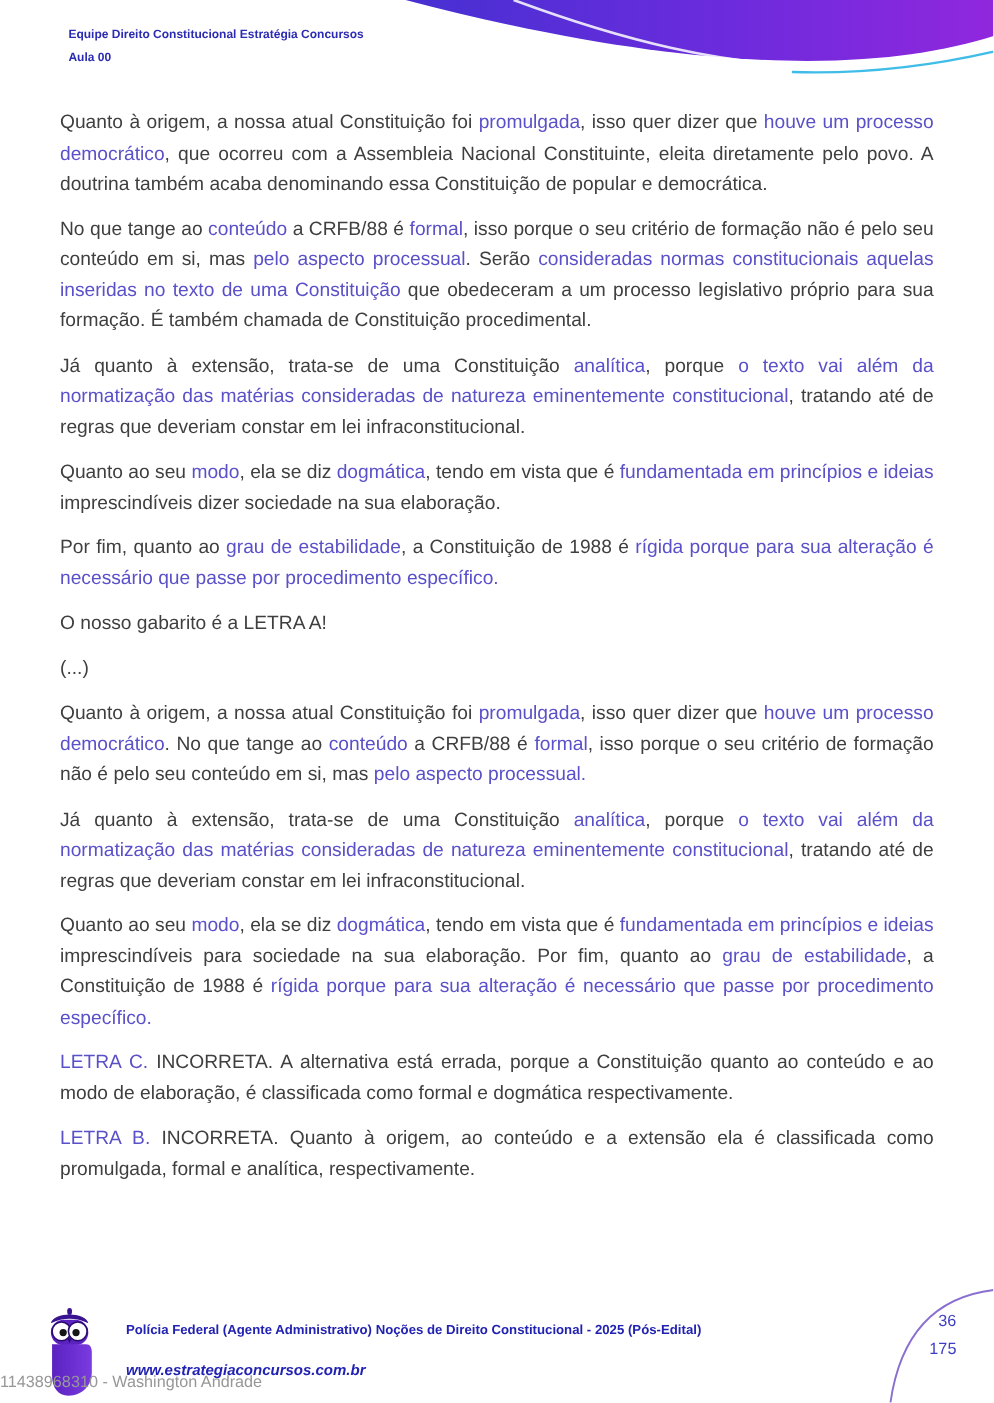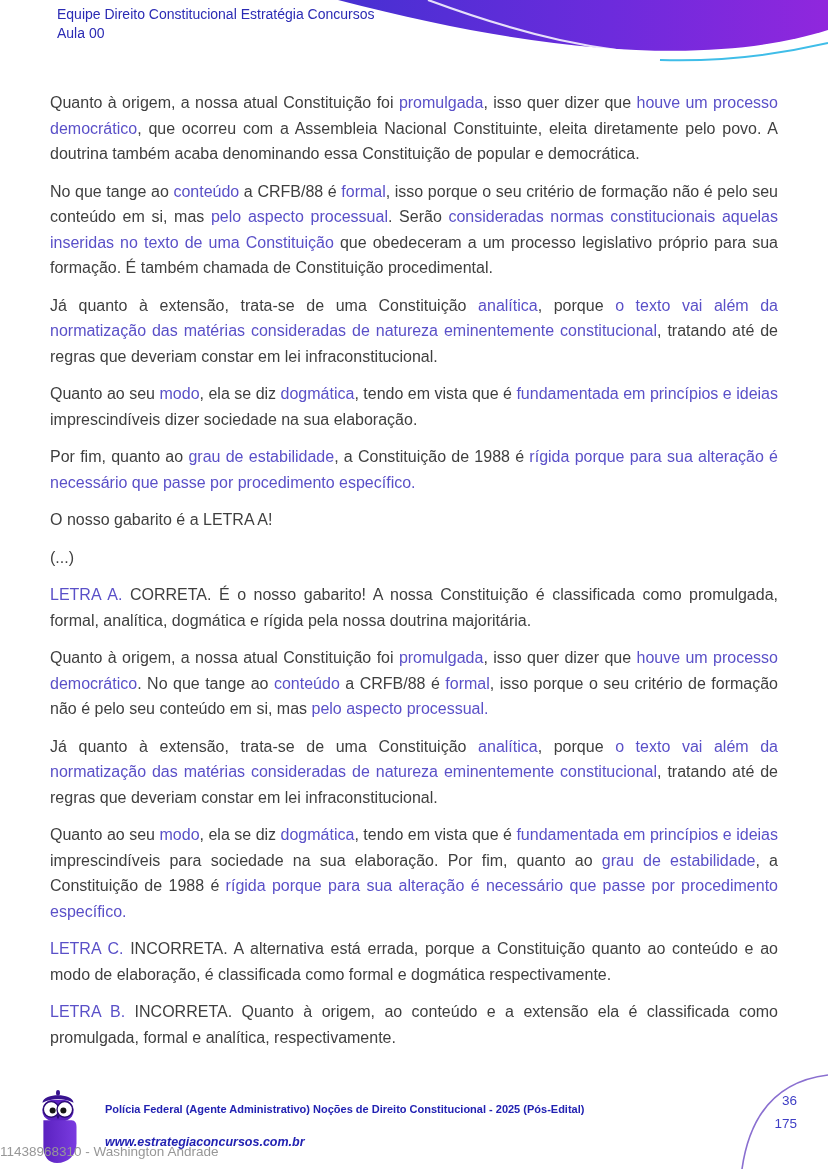--- a/index.html
+++ b/index.html
@@ -14,24 +14,24 @@
 
   
   .header-wave {
     position: absolute;
     top: 0; right: 0;
     width: 828px; height: 72px;
     display: block;
   }
   .doc-header {
     position: absolute;
-    left: 57px; top: 5px;
+    left: 57px; top: 20px;
     color: #2b2bb4;
-    font-size: 14px;
-    font-weight: normal;
+    font-size: 10px;
+    font-weight: bold;
     line-height: 19px;
     white-space: nowrap;
   }
 
   
   .doc-body {
     position: absolute;
     left: 50px; top: 90px;
     width: 728px;
     color: #3f3f3f;
@@ -115,21 +115,20 @@
   </header>
 
   <main class="doc-body">
     <p><span>Quanto à origem, a nossa atual Constituição foi </span><span class="hl">promulgada</span><span>, isso quer dizer que </span><span class="hl">houve um processo democrático</span><span>, que ocorreu com a Assembleia Nacional Constituinte, eleita diretamente pelo povo. A doutrina também acaba denominando essa Constituição de popular e democrática.</span></p>
     <p><span>No que tange ao </span><span class="hl">conteúdo</span><span> a CRFB/88 é </span><span class="hl">formal</span><span>, isso porque o seu critério de formação não é pelo seu conteúdo em si, mas </span><span class="hl">pelo aspecto processual</span><span>. Serão </span><span class="hl">consideradas normas constitucionais aquelas inseridas no texto de uma Constituição</span><span> que obedeceram a um processo legislativo próprio para sua formação. É também chamada de Constituição procedimental.</span></p>
     <p><span>Já quanto à extensão, trata-se de uma Constituição </span><span class="hl">analítica</span><span>, porque </span><span class="hl">o texto vai além da normatização das matérias consideradas de natureza eminentemente constitucional</span><span>, tratando até de regras que deveriam constar em lei infraconstitucional.</span></p>
     <p><span>Quanto ao seu </span><span class="hl">modo</span><span>, ela se diz </span><span class="hl">dogmática</span><span>, tendo em vista que é </span><span class="hl">fundamentada em princípios e ideias</span><span> imprescindíveis dizer sociedade na sua elaboração.</span></p>
     <p><span>Por fim, quanto ao </span><span class="hl">grau de estabilidade</span><span>, a Constituição de 1988 é </span><span class="hl">rígida porque para sua alteração é necessário que passe por procedimento específico.</span></p>
     <p><span>O nosso gabarito é a LETRA A!</span></p>
     <p><span>(...)</span></p>
-    <p><span class="hl">LETRA A.</span><span> CORRETA. É o nosso gabarito! A nossa Constituição é classificada como promulgada, formal, analítica, dogmática e rígida pela nossa doutrina majoritária.</span></p>
     <p><span>Quanto à origem, a nossa atual Constituição foi </span><span class="hl">promulgada</span><span>, isso quer dizer que </span><span class="hl">houve um processo democrático</span><span>. No que tange ao </span><span class="hl">conteúdo</span><span> a CRFB/88 é </span><span class="hl">formal</span><span>, isso porque o seu critério de formação não é pelo seu conteúdo em si, mas </span><span class="hl">pelo aspecto processual.</span></p>
     <p><span>Já quanto à extensão, trata-se de uma Constituição </span><span class="hl">analítica</span><span>, porque </span><span class="hl">o texto vai além da normatização das matérias consideradas de natureza eminentemente constitucional</span><span>, tratando até de regras que deveriam constar em lei infraconstitucional.</span></p>
     <p><span>Quanto ao seu </span><span class="hl">modo</span><span>, ela se diz </span><span class="hl">dogmática</span><span>, tendo em vista que é </span><span class="hl">fundamentada em princípios e ideias</span><span> imprescindíveis para sociedade na sua elaboração. Por fim, quanto ao </span><span class="hl">grau de estabilidade</span><span>, a Constituição de 1988 é </span><span class="hl">rígida porque para sua alteração é necessário que passe por procedimento específico.</span></p>
     <p><span class="hl">LETRA C.</span><span> INCORRETA. A alternativa está errada, porque a Constituição quanto ao conteúdo e ao modo de elaboração, é classificada como formal e dogmática respectivamente.</span></p>
     <p><span class="hl">LETRA B.</span><span> INCORRETA. Quanto à origem, ao conteúdo e a extensão ela é classificada como promulgada, formal e analítica, respectivamente.</span></p>
   </main>
 
   <svg class="owl-logo" viewBox="0 0 42 78" aria-hidden="true">
     <defs>
       <linearGradient id="owlGrad" x1="0" y1="0" x2="1" y2="0">

